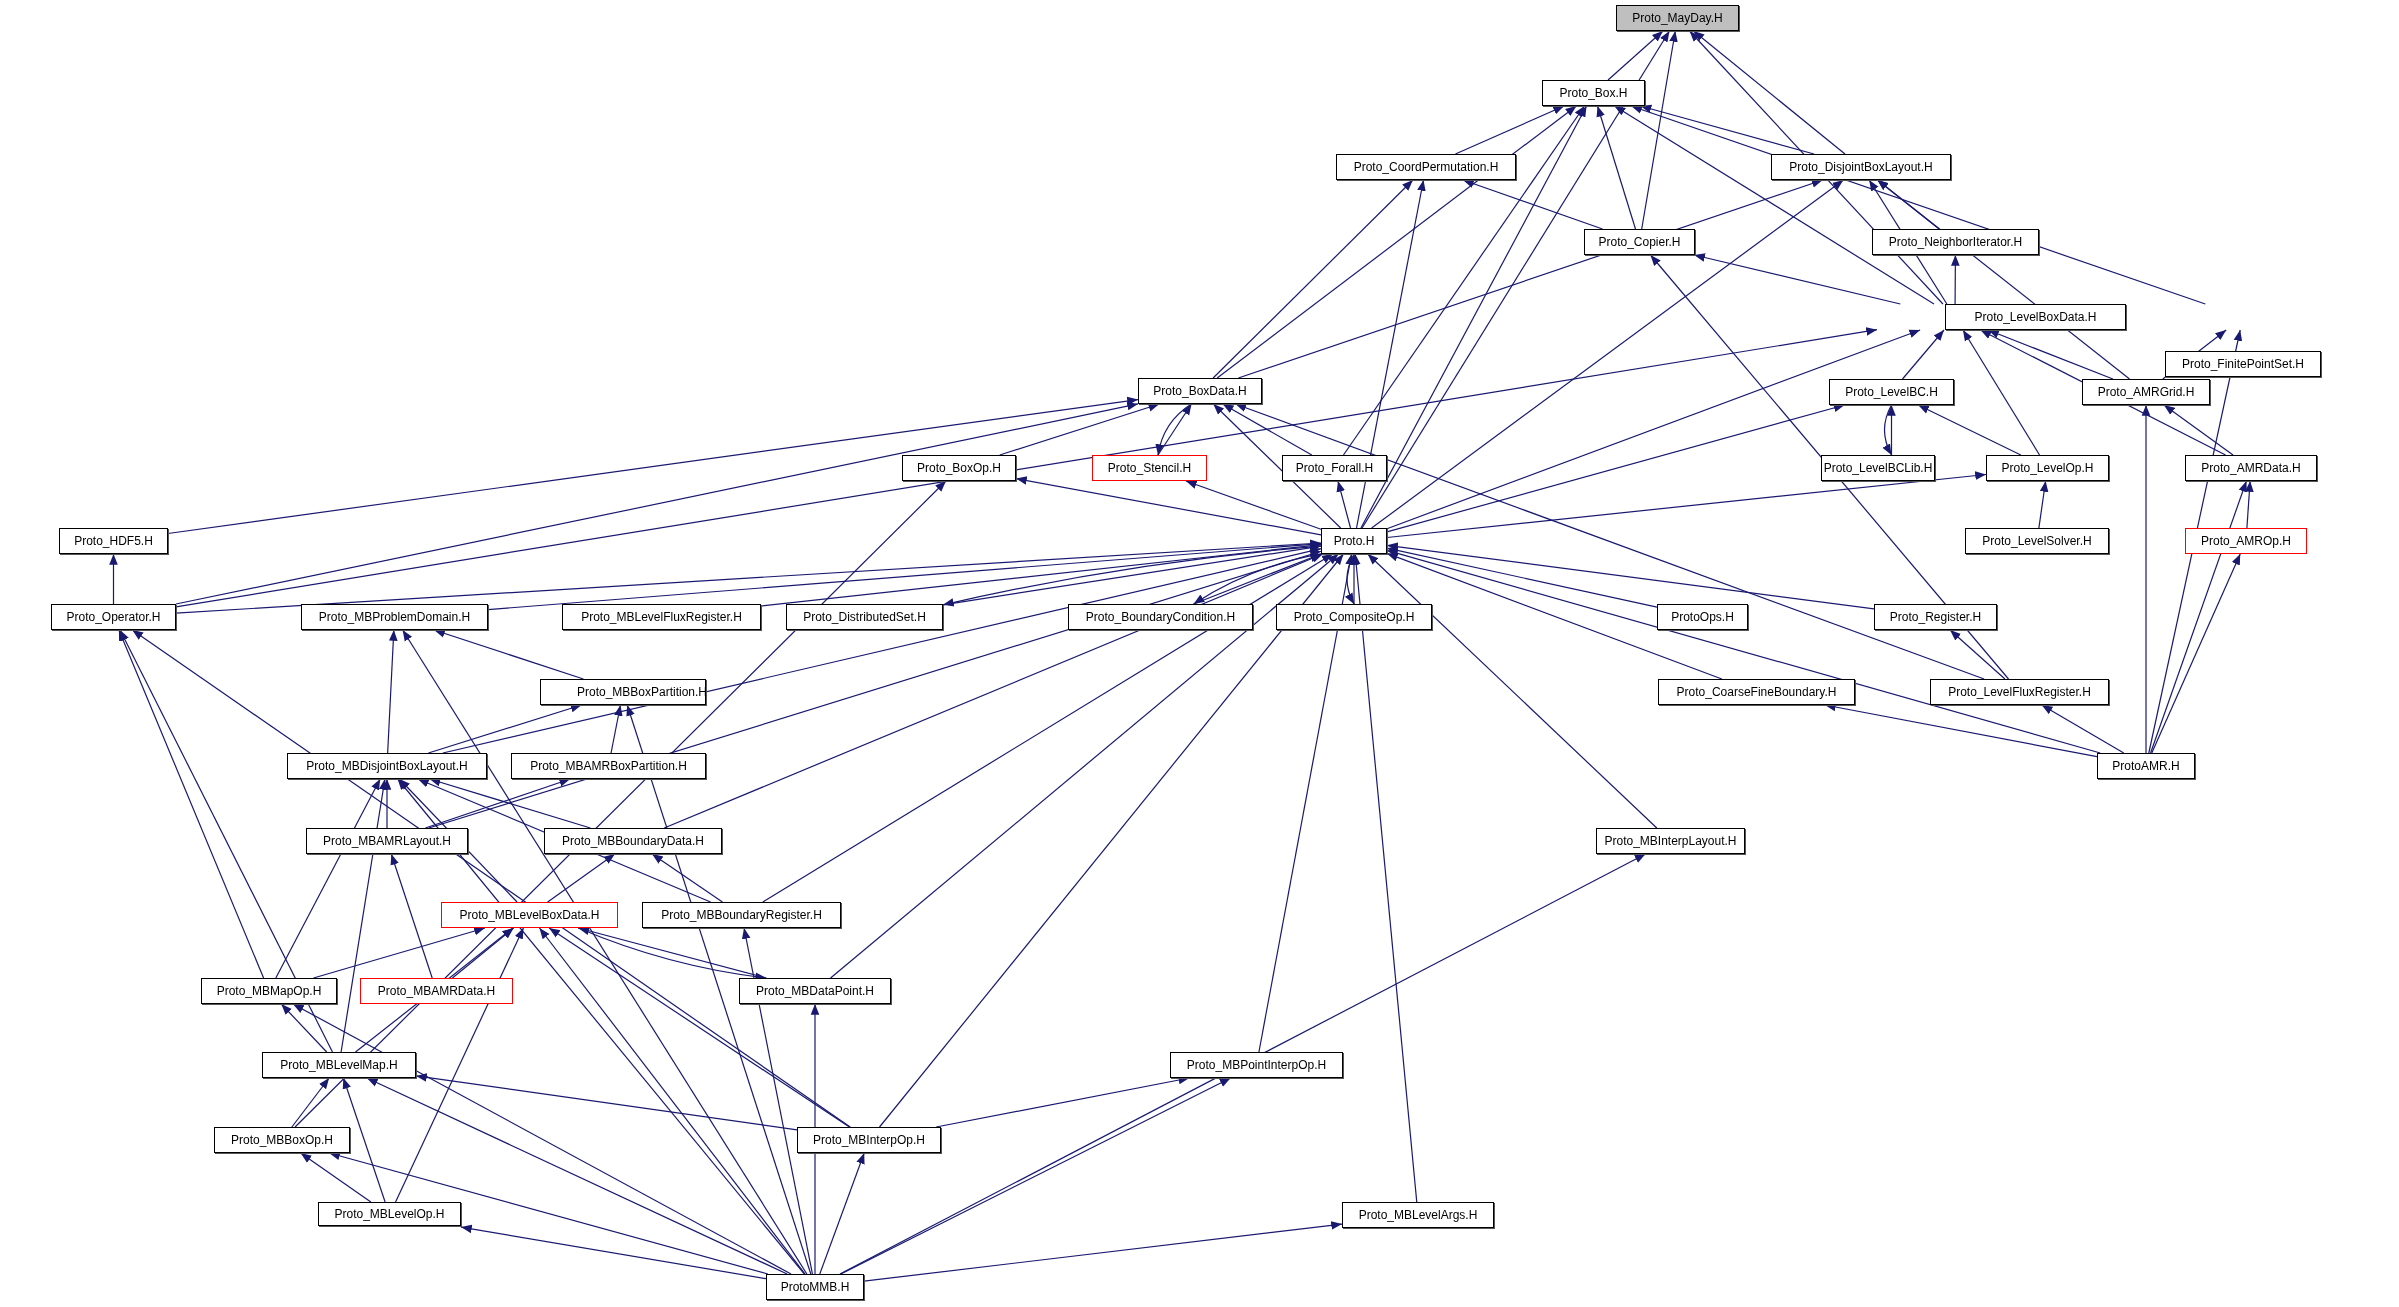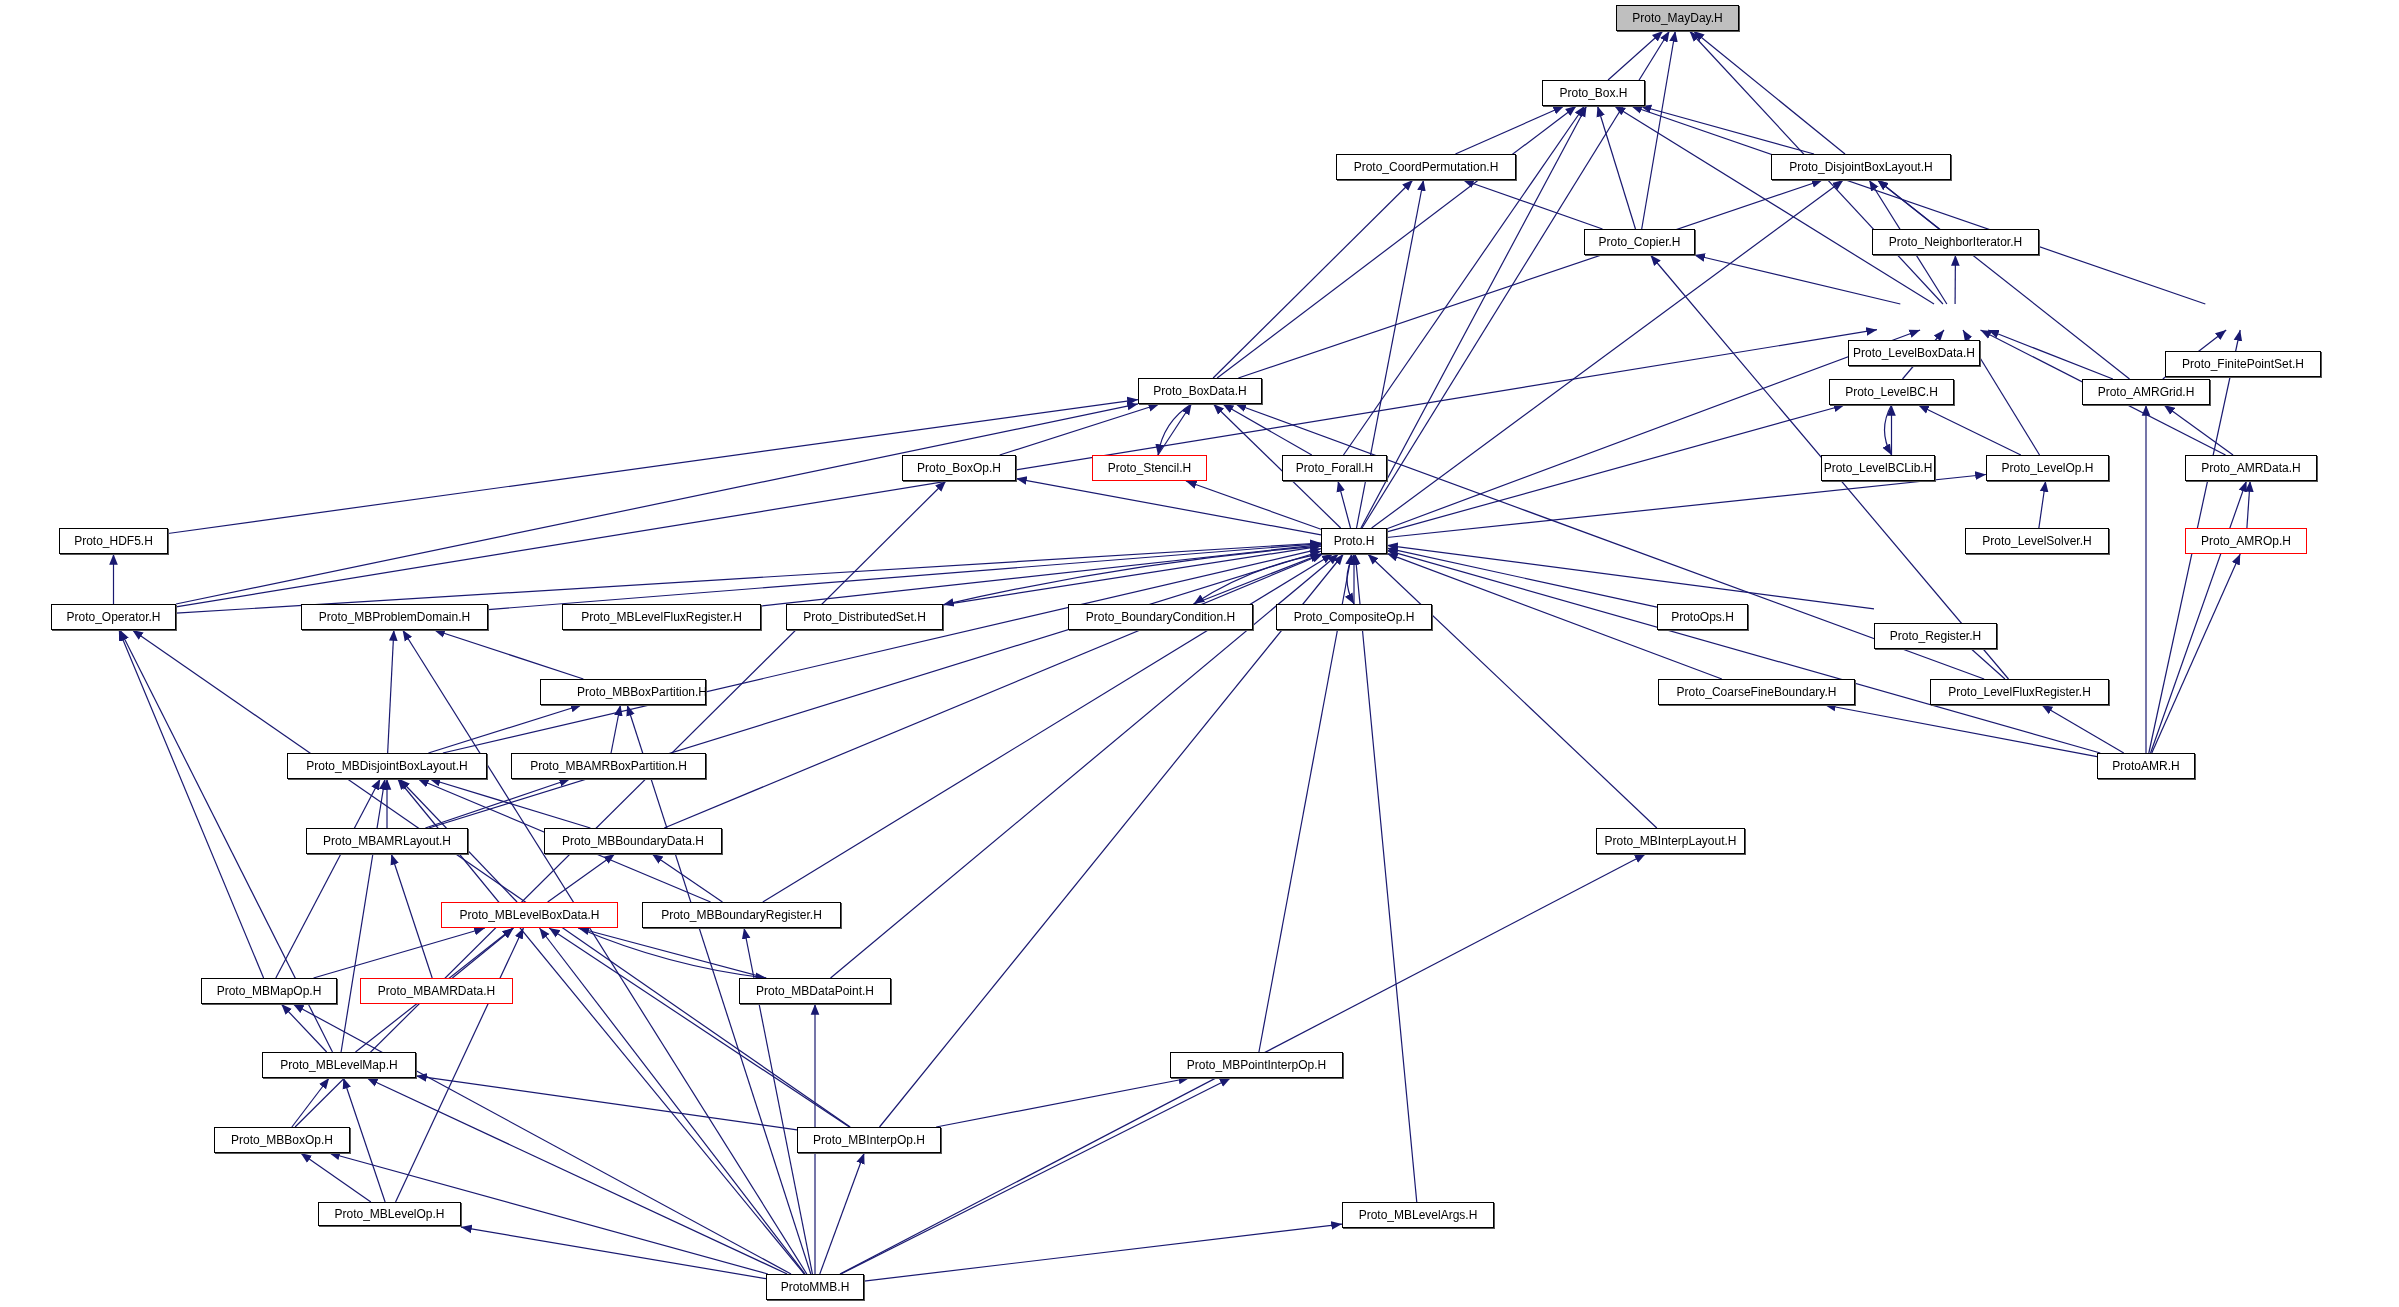--- a/index.html
+++ b/index.html
@@ -164,21 +164,21 @@
       </div>
       <div class="node" style="left: 1771px; top: 154px; width: 180px; height: 26px;">
         <span>Proto_DisjointBoxLayout.H</span>
       </div>
       <div class="node" style="left: 1584px; top: 229px; width: 111px; height: 26px;">
         <span>Proto_Copier.H</span>
       </div>
       <div class="node" style="left: 1872px; top: 229px; width: 167px; height: 26px;">
         <span>Proto_NeighborIterator.H</span>
       </div>
-      <div class="node" style="left: 1848px; top: 304px; width: 132px; height: 26px; margin-top: 36px;">
+      <div class="node" style="left: 1945px; top: 304px; width: 181px; height: 26px;">
         <span>Proto_LevelBoxData.H</span>
       </div>
       <div class="node" style="left: 2165px; top: 304px; width: 156px; height: 26px; margin-top: 47px;">
         <span>Proto_FinitePointSet.H</span>
       </div>
       <div class="node" style="left: 1138px; top: 378px; width: 124px; height: 26px;">
         <span>Proto_BoxData.H</span>
       </div>
       <div class="node" style="left: 1829px; top: 379px; width: 125px; height: 26px;">
         <span>Proto_LevelBC.H</span>
@@ -230,21 +230,21 @@
       </div>
       <div class="node" style="left: 1068px; top: 604px; width: 185px; height: 26px;">
         <span>Proto_BoundaryCondition.H</span>
       </div>
       <div class="node" style="left: 1276px; top: 604px; width: 156px; height: 26px;">
         <span>Proto_CompositeOp.H</span>
       </div>
       <div class="node" style="left: 1657px; top: 604px; width: 91px; height: 26px;">
         <span>ProtoOps.H</span>
       </div>
-      <div class="node" style="left: 1874px; top: 604px; width: 123px; height: 26px; margin-top: 19px;">
+      <div class="node" style="left: 1874px; top: 604px; width: 123px; height: 26px;">
         <span>Proto_Register.H</span>
       </div>
       <div class="node" style="left: 540px; top: 679px; width: 166px; height: 26px; padding-left: 38px;">
         <span>Proto_MBBoxPartition.H</span>
       </div>
       <div class="node" style="left: 1658px; top: 679px; width: 197px; height: 26px;">
         <span>Proto_CoarseFineBoundary.H</span>
       </div>
       <div class="node" style="left: 1930px; top: 679px; width: 179px; height: 26px;">
         <span>Proto_LevelFluxRegister.H</span>

